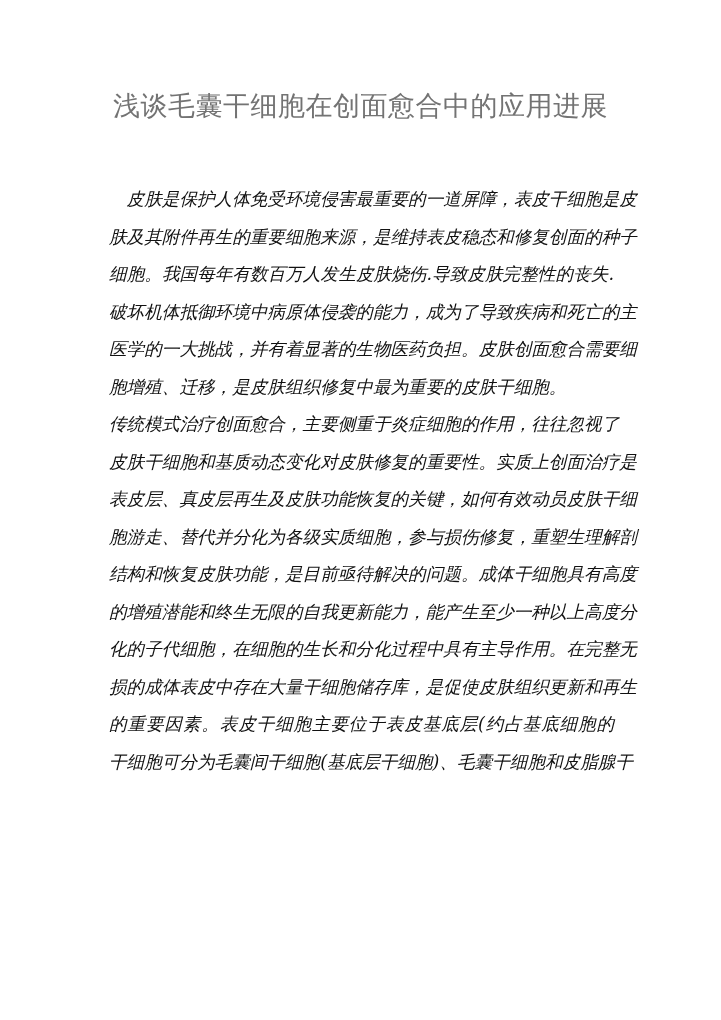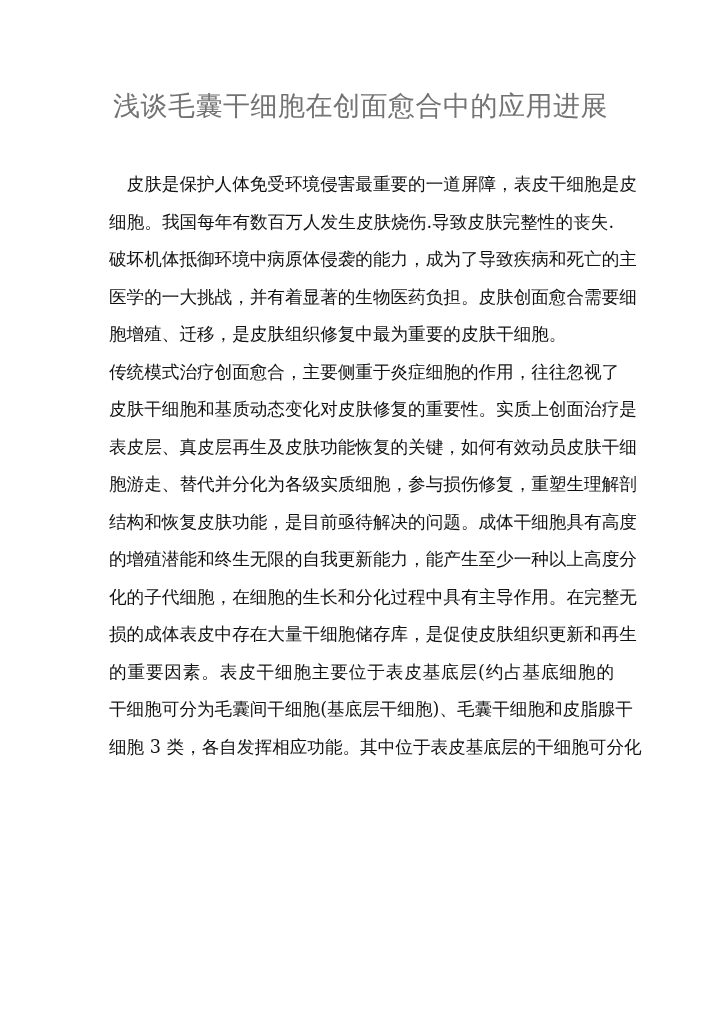--- a/index.html
+++ b/index.html
@@ -32,22 +32,23 @@
       font-size: 27px;
       line-height: 36px;
       font-weight: normal;
       letter-spacing: 0.5px;
       margin: 0;
       color: #737373;
     }
     .body-text {
       position: absolute;
       left: 109px;
-      top: 166px;
+      top: 181px;
       width: 505px;
+      font-style: italic;
     }
     .line {
       display: block;
       height: 37.5px;
       line-height: 37.5px;
       font-size: 17.6px;
       white-space: nowrap;
       text-align: justify;
       text-align-last: justify;
       letter-spacing: 0;
@@ -57,29 +58,29 @@
     }
   </style>
 </head>
 <body>
 
 <div class="page">
   <h1 class="title">浅谈毛囊干细胞在创面愈合中的应用进展</h1>
 
   <div class="body-text">
     <span class="line">　皮肤是保护人体免受环境侵害最重要的一道屏障，表皮干细胞是皮</span>
+    <span class="line">肤及其附件再生的重要细胞来源，是维持表皮稳态和修复创面的种子</span>
     <span class="line">细胞。我国每年有数百万人发生皮肤烧伤.导致皮肤完整性的丧失.</span>
     <span class="line">破坏机体抵御环境中病原体侵袭的能力，成为了导致疾病和死亡的主</span>
     <span class="line">医学的一大挑战，并有着显著的生物医药负担。皮肤创面愈合需要细</span>
     <span class="line last">胞增殖、迁移，是皮肤组织修复中最为重要的皮肤干细胞。</span>
     <span class="line"> 传统模式治疗创面愈合，主要侧重于炎症细胞的作用，往往忽视了</span>
     <span class="line">皮肤干细胞和基质动态变化对皮肤修复的重要性。实质上创面治疗是</span>
     <span class="line">表皮层、真皮层再生及皮肤功能恢复的关键，如何有效动员皮肤干细</span>
     <span class="line">胞游走、替代并分化为各级实质细胞，参与损伤修复，重塑生理解剖</span>
     <span class="line">结构和恢复皮肤功能，是目前亟待解决的问题。成体干细胞具有高度</span>
     <span class="line">的增殖潜能和终生无限的自我更新能力，能产生至少一种以上高度分</span>
     <span class="line">化的子代细胞，在细胞的生长和分化过程中具有主导作用。在完整无</span>
     <span class="line">损的成体表皮中存在大量干细胞储存库，是促使皮肤组织更新和再生</span>
     <span class="line">的重要因素。表皮干细胞主要位于表皮基底层(约占基底细胞的</span>
     <span class="line">干细胞可分为毛囊间干细胞(基底层干细胞)、毛囊干细胞和皮脂腺干</span>
-    <span class="line">细胞 3 类，各自发挥相应功能。其中位于表皮基底层的干细胞可分化</span>
   </div>
 </div>
 
 </body></html>

